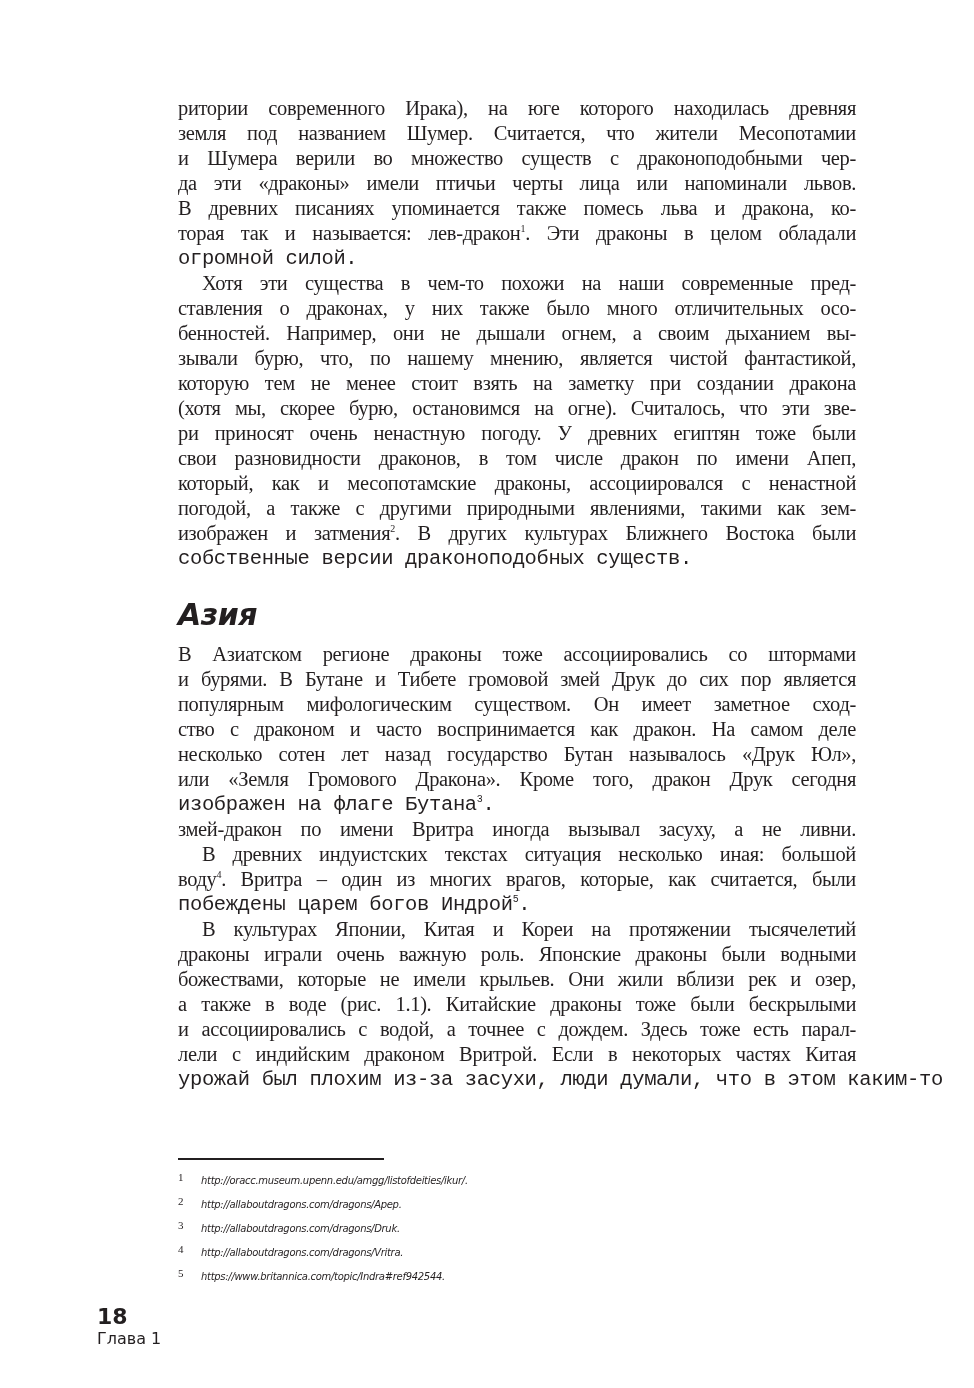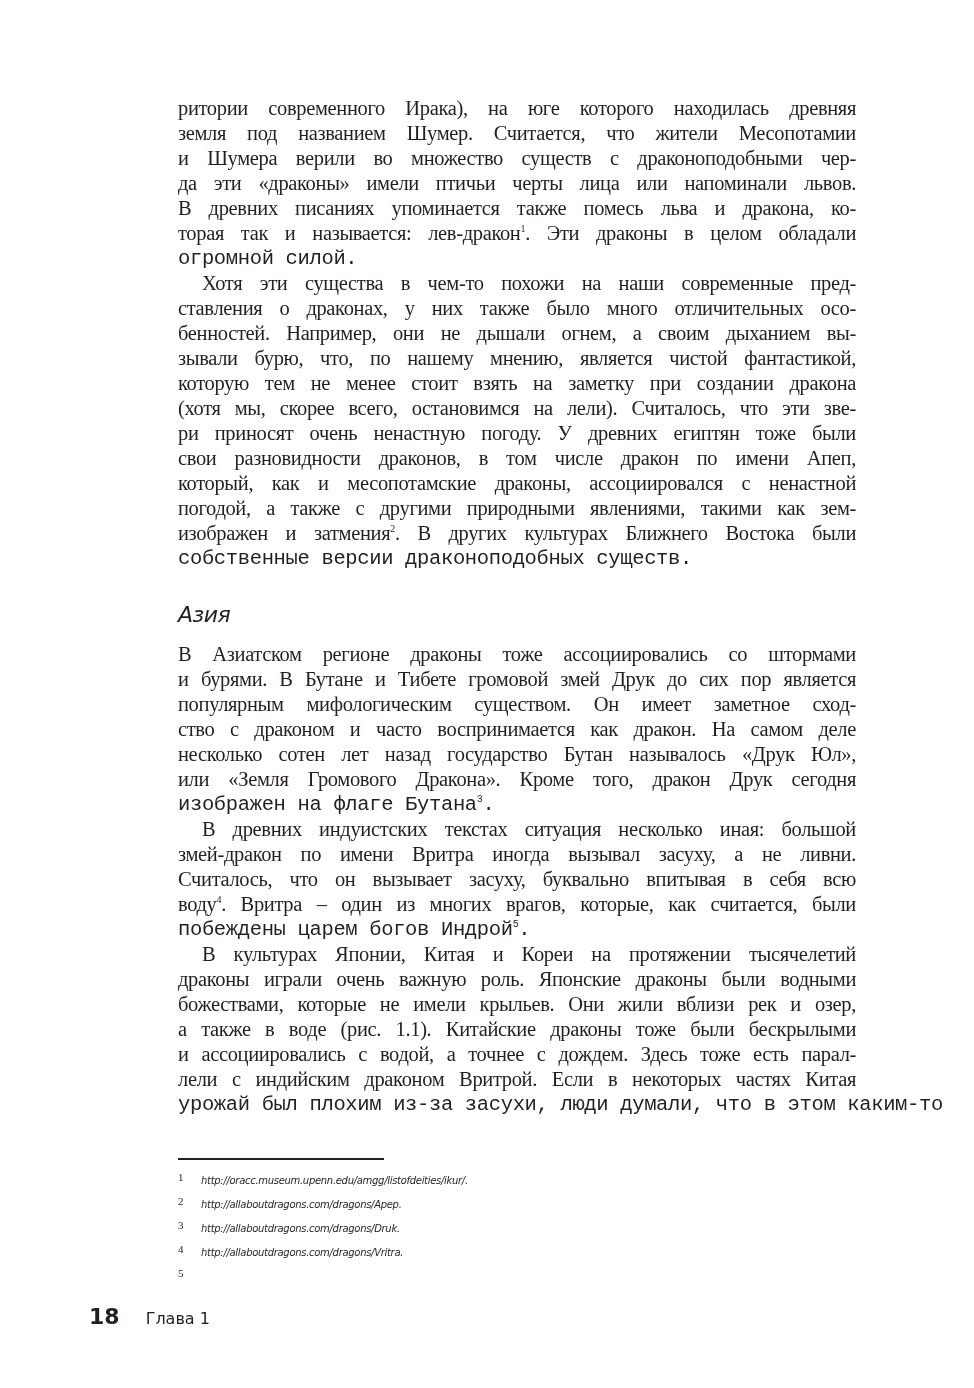--- a/index.html
+++ b/index.html
@@ -13,30 +13,30 @@
     white-space: nowrap;
     text-align: justify;
     text-align-last: justify;
     letter-spacing: -0.35px;
   }
   .line.last { text-align-last: left; font-family: Liberation Mono, monospace; }
   .line.indent { text-indent: 24px; }
   sup { font-size: 10px; line-height: 0; vertical-align: 8px; }
   .heading {
     font-family: "DejaVu Sans", sans-serif;
-    font-style: italic; font-weight: normal;
-    font-size: 22px; letter-spacing: -0.5px;
+    font-style: italic; font-weight: bold;
+    font-size: 30px; letter-spacing: -0.5px;
     margin: 30px 0 13px 0; height: 28px; line-height: 28px;
   }
   .fn-rule { position: absolute; left: 178px; top: 1158px; width: 206px; height: 2px; background: #231f20; }
   .footnotes { position: absolute; left: 178px; top: 1169px; }
   .fn { height: 24px; line-height: 24px; display: flex; }
   .fn-num { width: 23px; font-family: "Liberation Serif", serif; font-size: 11px; line-height: 16px; }
   .fn-text { font-family: "DejaVu Sans", sans-serif; font-style: italic; font-size: 10px; letter-spacing: -0.3px; }
-  .footer { position: absolute; left: 89px; top: 1304px; display: flex; align-items: baseline; }
+  .footer { position: absolute; left: 89px; top: 1304px; display: flex; align-items: baseline; flex-direction: column; }
   .page-num { font-family: "DejaVu Sans", sans-serif; font-weight: bold; font-size: 22px; margin-right: 18px; }
   .chapter { font-family: "DejaVu Sans", sans-serif; font-size: 16px; margin-left: 8px; }
 </style>
 </head>
 <body>
 
 <div class="page">
   <div id="intro">
       <div>
         <div class="line">ритории современного Ирака), на юге которого находилась древняя</div>
@@ -46,44 +46,43 @@
         <div class="line">В древних писаниях упоминается также помесь льва и дракона, ко-</div>
         <div class="line"><span>торая так и называется: лев-дракон</span><sup>1</sup><span>. Эти драконы в целом обладали</span></div>
         <div class="line last">огромной силой.</div>
       </div>
       <div>
         <div class="line indent">Хотя эти существа в чем-то похожи на наши современные пред-</div>
         <div class="line">ставления о драконах, у них также было много отличительных осо-</div>
         <div class="line">бенностей. Например, они не дышали огнем, а своим дыханием вы-</div>
         <div class="line">зывали бурю, что, по нашему мнению, является чистой фантастикой,</div>
         <div class="line">которую тем не менее стоит взять на заметку при создании дракона</div>
-        <div class="line">(хотя мы, скорее всего, остановимся на лели). Считалось, что эти зве-</div>
+        <div class="line">(хотя мы, скорее бурю, остановимся на огне). Считалось, что эти зве-</div>
         <div class="line">ри приносят очень ненастную погоду. У древних египтян тоже были</div>
         <div class="line">свои разновидности драконов, в том числе дракон по имени Апеп,</div>
         <div class="line">который, как и месопотамские драконы, ассоциировался с ненастной</div>
         <div class="line">погодой, а также с другими природными явлениями, такими как зем-</div>
         <div class="line"><span>изображен и затмения</span><sup>2</sup><span>. В других культурах Ближнего Востока были</span></div>
         <div class="line last">собственные версии драконоподобных существ.</div>
       </div>
     </div>
   <div class="heading">Азия</div>
   <div id="asia">
       <div>
         <div class="line">В Азиатском регионе драконы тоже ассоциировались со штормами</div>
         <div class="line">и бурями. В Бутане и Тибете громовой змей Друк до сих пор является</div>
         <div class="line">популярным мифологическим существом. Он имеет заметное сход-</div>
         <div class="line">ство с драконом и часто воспринимается как дракон. На самом деле</div>
         <div class="line">несколько сотен лет назад государство Бутан называлось «Друк Юл»,</div>
         <div class="line">или «Земля Громового Дракона». Кроме того, дракон Друк сегодня</div>
         <div class="line last"><span>изображен на флаге Бутана</span><sup>3</sup><span>.</span></div>
       </div>
       <div>
+        <div class="line">змей-дракон по имени Вритра иногда вызывал засуху, а не ливни.</div>
         <div class="line indent">В древних индуистских текстах ситуация несколько иная: большой</div>
-        <div class="line">змей-дракон по имени Вритра иногда вызывал засуху, а не ливни.</div>
-        <div class="line">Считалось, что он вызывает засуху, буквально впитывая в себя всю</div>
         <div class="line"><span>воду</span><sup>4</sup><span>. Вритра – один из многих врагов, которые, как считается, были</span></div>
         <div class="line last"><span>побеждены царем богов Индрой</span><sup>5</sup><span>.</span></div>
       </div>
       <div>
         <div class="line indent">В культурах Японии, Китая и Кореи на протяжении тысячелетий</div>
         <div class="line">драконы играли очень важную роль. Японские драконы были водными</div>
         <div class="line">божествами, которые не имели крыльев. Они жили вблизи рек и озер,</div>
         <div class="line">а также в воде (рис. 1.1). Китайские драконы тоже были бескрылыми</div>
         <div class="line">и ассоциировались с водой, а точнее с дождем. Здесь тоже есть парал-</div>
         <div class="line">лели с индийским драконом Вритрой. Если в некоторых частях Китая</div>
@@ -105,19 +104,20 @@
     <div class="fn">
       <span class="fn-num">3</span>
       <span class="fn-text">http://allaboutdragons.com/dragons/Druk.</span>
     </div>
     <div class="fn">
       <span class="fn-num">4</span>
       <span class="fn-text">http://allaboutdragons.com/dragons/Vritra.</span>
     </div>
     <div class="fn">
       <span class="fn-num">5</span>
+      <span class="fn-text">https://www.britannica.com/topic/Indra#ref942544.</span>
     </div>
   </div>
 
 <div class="footer">
   <span class="page-num">18</span>
   <span class="chapter">Глава 1</span>
 </div>
 
 </body></html>

